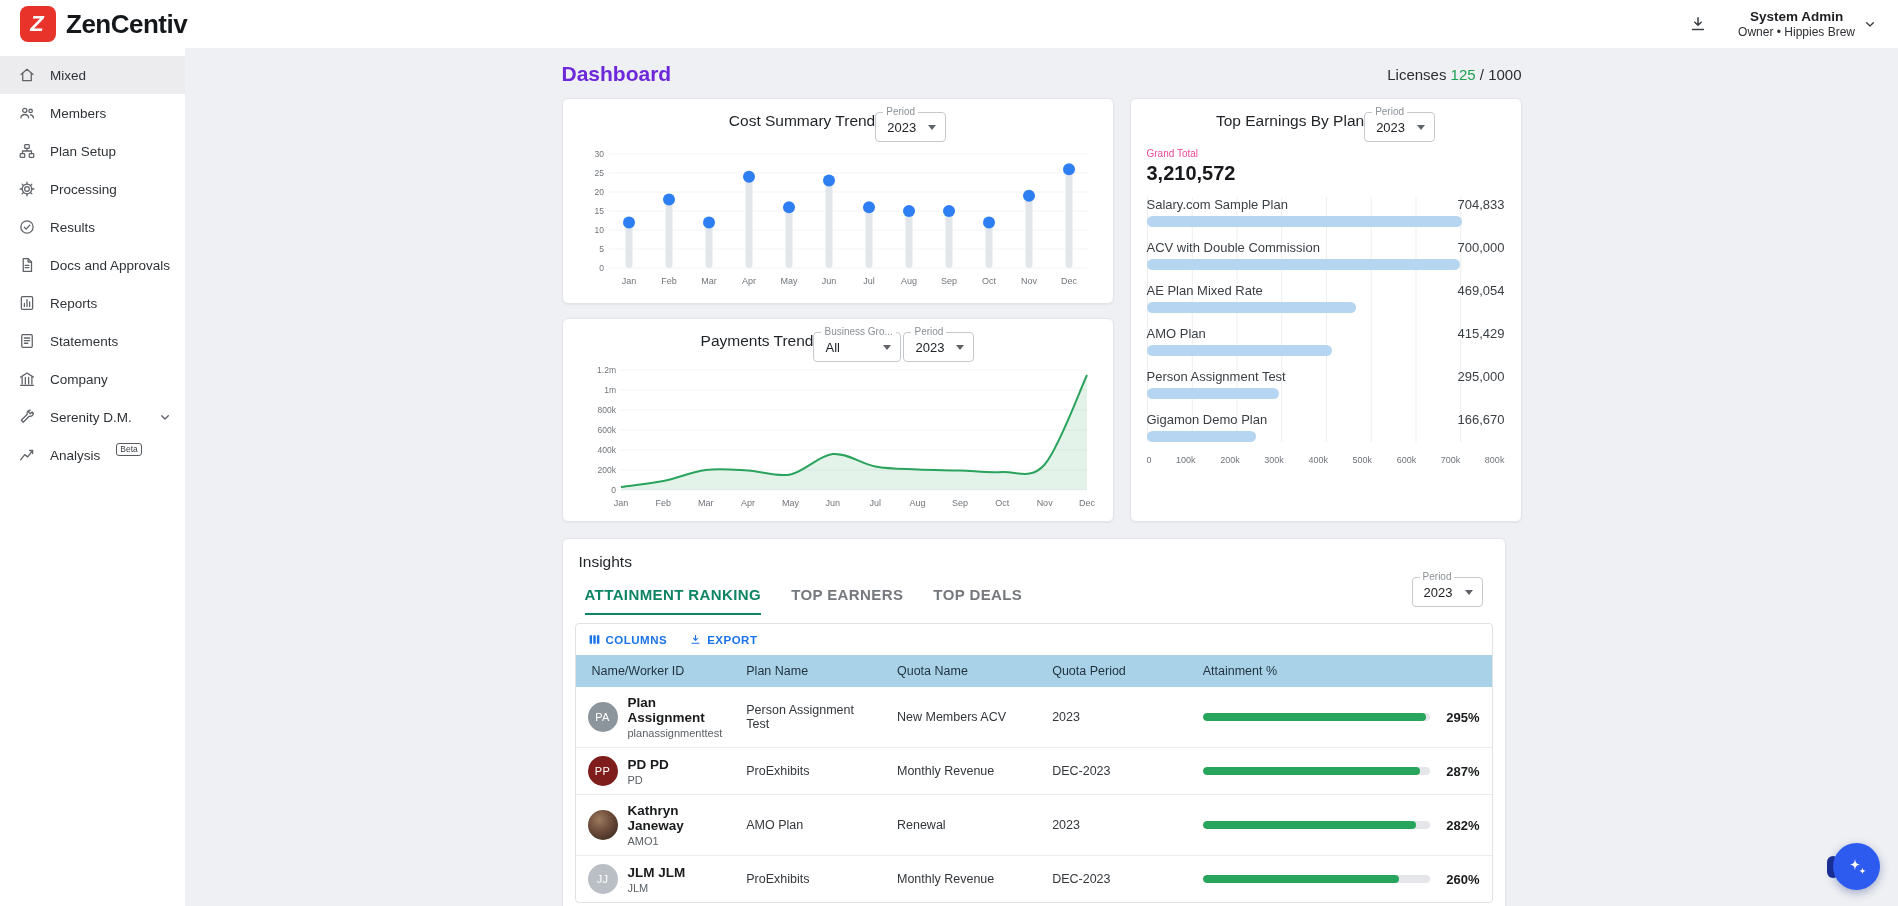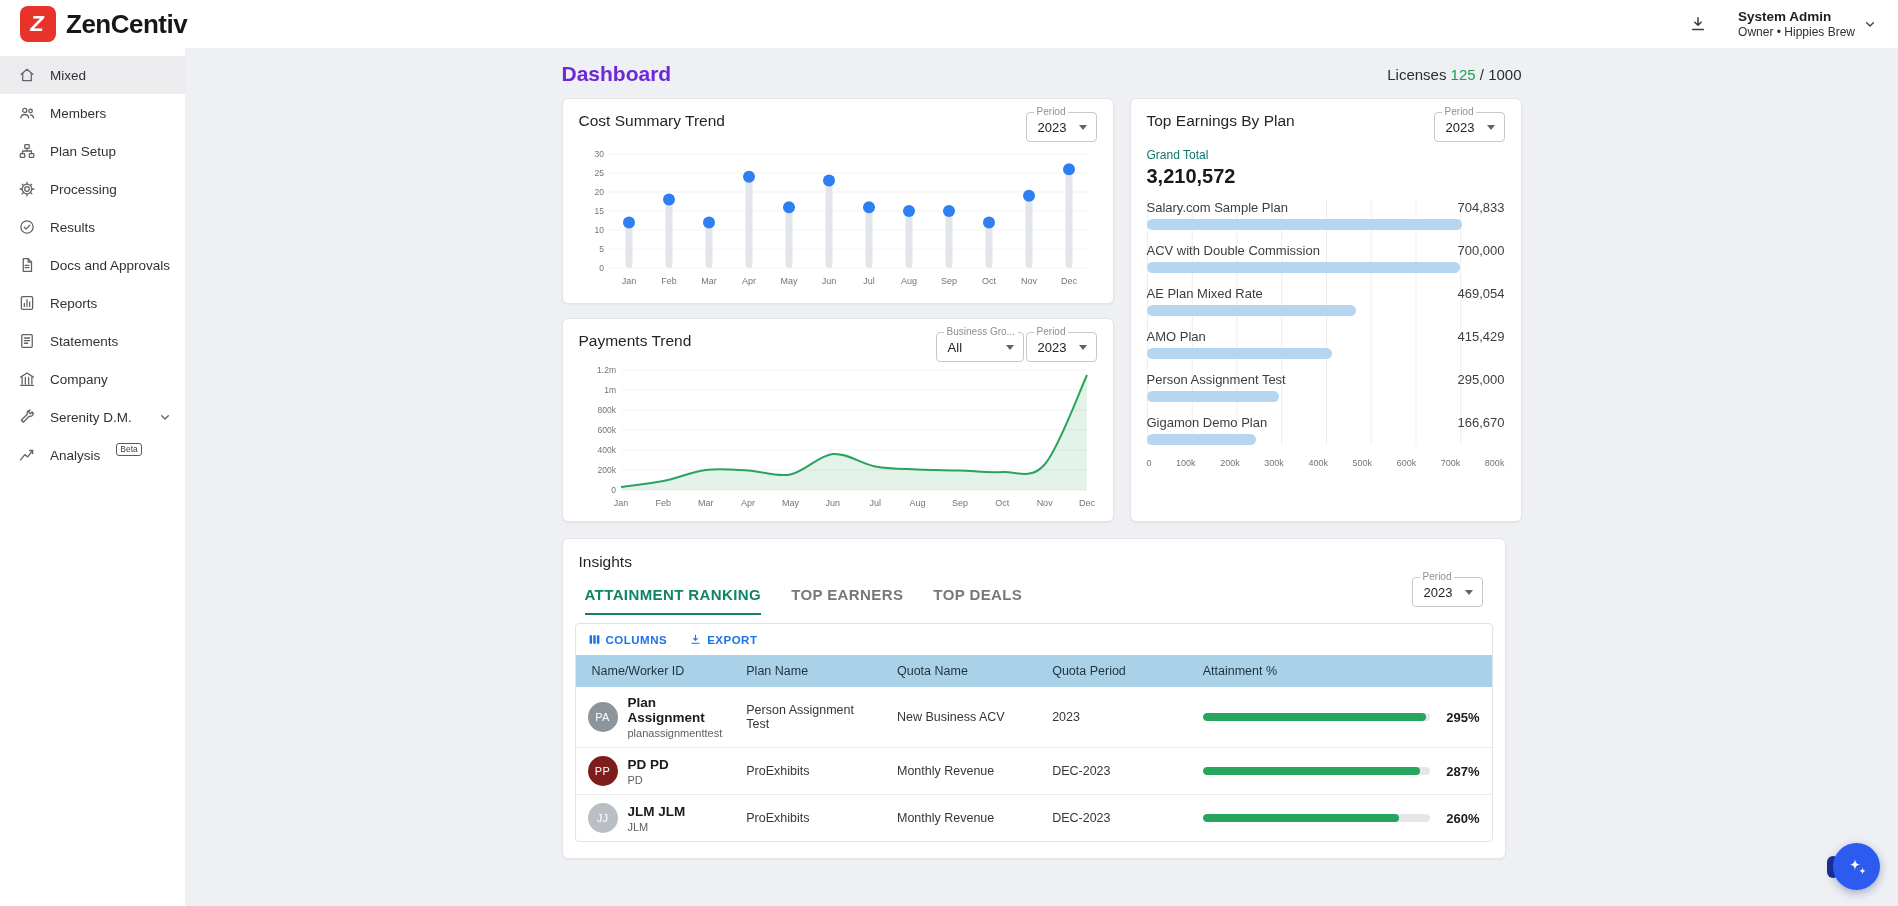--- a/index.html
+++ b/index.html
@@ -7,21 +7,21 @@
 
   
   .topbar{position:absolute;top:0;left:0;right:0;height:48px;background:#fff;display:flex;align-items:center;justify-content:space-between;padding:0 20px;box-sizing:border-box;z-index:20}
   .brand{display:flex;align-items:center;gap:10px;cursor:pointer}
   .logo{width:36px;height:36px;background:#e8332a;border-radius:8px;display:flex;align-items:center;justify-content:center}
   .logo span{color:#fff;font-weight:700;font-size:22px;font-style:italic;transform:translateX(-1px)}
   .brand-name{font-size:26px;font-weight:800;color:#15181b;letter-spacing:-0.5px}
   .topbar-right{display:flex;align-items:center;gap:30px}
   .icon-btn{cursor:pointer;display:flex;align-items:center}
   .user{display:flex;align-items:center;gap:7px;cursor:pointer}
-  .user-text{text-align:left}
+  .user-text{text-align:center}
   .user-name{font-size:13.5px;font-weight:700;color:#1c1e21}
   .user-role{font-size:12px;color:#2c2f33;margin-top:1px}
 
   
   .sidebar{position:absolute;top:48px;left:0;bottom:0;width:185px;background:#fff;padding-top:8px;box-sizing:border-box;z-index:10}
   .nav-item{height:38px;display:flex;align-items:center;gap:14px;padding:0 12px 0 18px;font-size:13.5px;color:#2f3337;cursor:pointer}
   .nav-item.active{background:#ececee}
   .nav-item svg{flex:none}
   .nav-label{white-space:nowrap}
   .nav-chevron{margin-left:auto}
@@ -33,33 +33,33 @@
   .page-head{display:flex;align-items:center;justify-content:space-between;margin-bottom:12px}
   .page-title{font-size:21px;font-weight:700;color:#6d28d9;margin:0}
   .licenses{font-size:15px;color:#2b2e31}
   .lic-used{color:#1d9e50}
 
   .grid{display:flex;gap:16px}
   .col-left{width:552px;flex:none}
   .col-right{flex:1;min-width:0}
 
   .card{background:#fff;border:1px solid #e2e4e8;border-radius:6px;padding:13px 16px;box-sizing:border-box;box-shadow:0 1px 2px rgba(27,35,46,.05)}
-  .card-head{display:flex;justify-content:space-between;align-items:flex-start}
+  .card-head{display:flex;justify-content:center;align-items:flex-start}
   .card-title{font-size:15.5px;font-weight:500;color:#1f2327}
   .head-controls{display:flex;gap:2px}
 
   .select{position:relative;border:1px solid #c5c9cd;border-radius:4px;background:#fff;display:flex;align-items:center;gap:12px;padding:6px 9px 6px 11px;font-size:13px;color:#202428;cursor:pointer;height:30px;box-sizing:border-box}
   .select .flabel{position:absolute;top:-6px;left:7px;background:#fff;padding:0 3px;font-size:10px;color:#8a9095;line-height:10px;white-space:nowrap}
   .caret{width:0;height:0;border-left:4px solid transparent;border-right:4px solid transparent;border-top:5px solid #5f6368}
 
   .cost-card{height:206px}
   .pay-card{height:204px;margin-top:14px}
   .earn-card{height:424px}
 
-  .gt-label{font-size:12px;color:#0f766e;margin-top:6px}
+  .gt-label{font-size:10px;color:#ec4899;margin-top:6px}
   .gt-value{font-size:20px;font-weight:700;color:#17191c;margin-top:3px}
 
   .earn-chart{margin-top:12px;background-image:linear-gradient(to right,#ededef 1px,transparent 1px);background-size:calc(100%/8) 100%}
   .earn-item{margin-bottom:13px}
   .earn-row{display:flex;justify-content:space-between;align-items:baseline;margin-bottom:4px}
   .earn-label,.earn-value{font-size:13px;color:#3a3f44}
   .earn-bar{height:11px;border-radius:6px;background:#b5d5f0}
   .earn-axis{display:flex;justify-content:space-between;font-size:9px;color:#70757a;margin-top:2px}
 
   .insights-card{width:944px;margin-top:16px;padding:14px 0 16px}
@@ -462,21 +462,21 @@
                 <td>
                   <div class="namecell">
                     <div class="avatar" style="background: rgb(141, 149, 156);">PA</div>
                     <div>
                       <div class="pname">Plan Assignment</div>
                       <div class="pid">planassignmenttest</div>
                     </div>
                   </div>
                 </td>
                 <td>Person Assignment Test</td>
-                <td>New Business ACV</td>
+                <td>New Members ACV</td>
                 <td>2023</td>
                 <td>
                   <div class="attain">
                     <div class="track">
                       <div class="fill" style="width: 98.3%; background: rgb(40, 165, 92);"></div>
                     </div>
                     <span class="pct">295%</span>
                   </div>
                 </td>
               </tr>
@@ -492,20 +492,42 @@
                 </td>
                 <td>ProExhibits</td>
                 <td>Monthly Revenue</td>
                 <td>DEC-2023</td>
                 <td>
                   <div class="attain">
                     <div class="track">
                       <div class="fill" style="width: 95.7%; background: rgb(40, 165, 92);"></div>
                     </div>
                     <span class="pct">287%</span>
+                  </div>
+                </td>
+              </tr>
+              <tr>
+                <td>
+                  <div class="namecell">
+                    <div class="avatar photo"></div>
+                    <div>
+                      <div class="pname">Kathryn Janeway</div>
+                      <div class="pid">AMO1</div>
+                    </div>
+                  </div>
+                </td>
+                <td>AMO Plan</td>
+                <td>Renewal</td>
+                <td>2023</td>
+                <td>
+                  <div class="attain">
+                    <div class="track">
+                      <div class="fill" style="width: 94%; background: rgb(40, 165, 92);"></div>
+                    </div>
+                    <span class="pct">282%</span>
                   </div>
                 </td>
               </tr>
               <tr>
                 <td>
                   <div class="namecell">
                     <div class="avatar" style="background: rgb(185, 191, 197);">JJ</div>
                     <div>
                       <div class="pname">JLM JLM</div>
                       <div class="pid">JLM</div>

